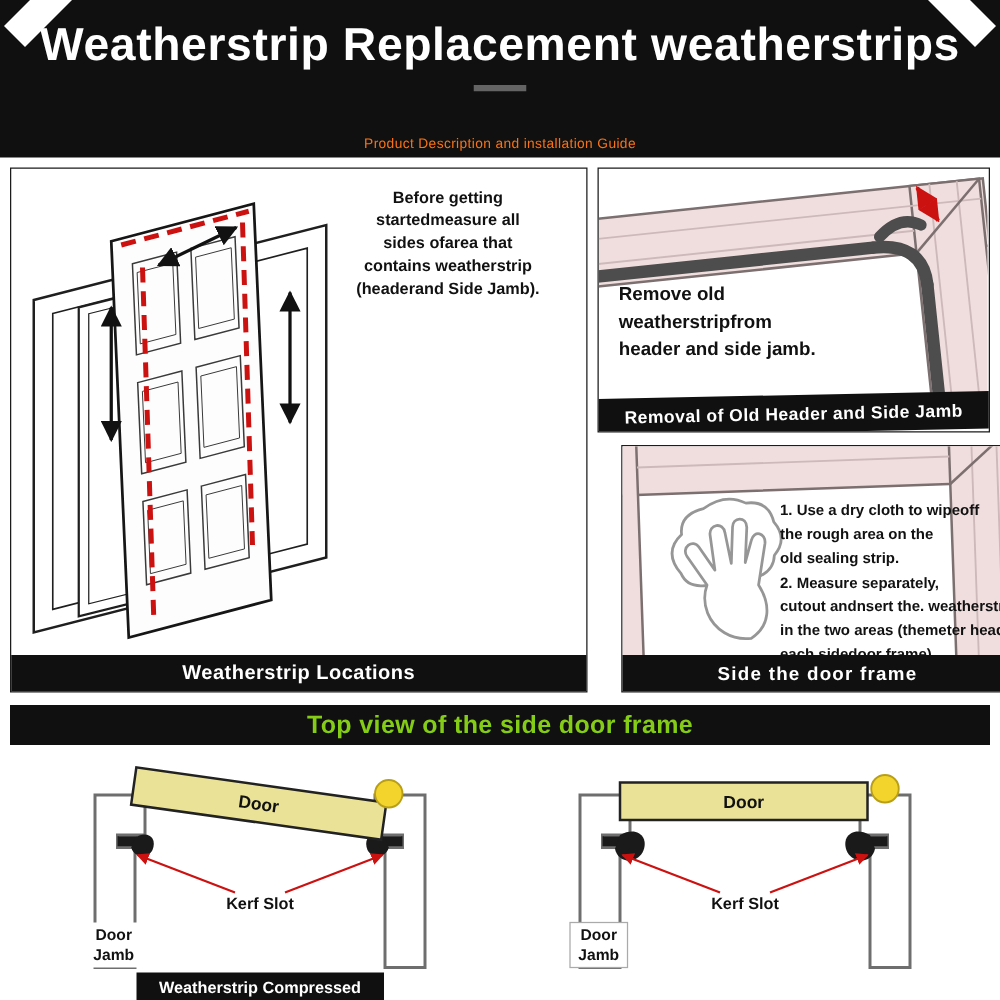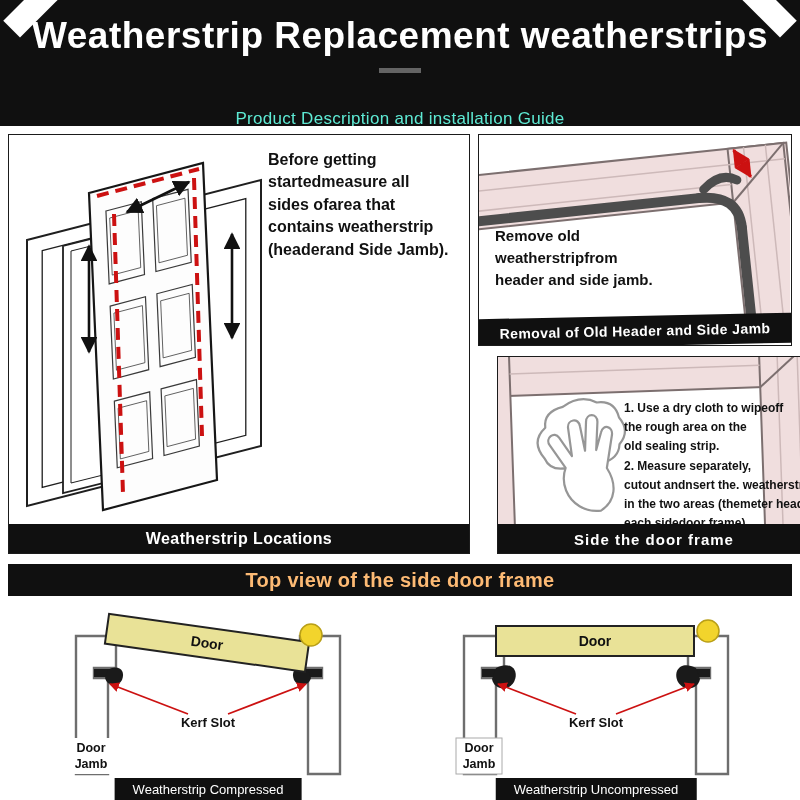--- a/index.html
+++ b/index.html
@@ -13,21 +13,21 @@
   
   .hdr {
     position:absolute; left:0; top:0; width:800px; height:126px;
     background:#101010; text-align:center; overflow:hidden;
   }
   .hdr h1 {
     margin:0; padding-top:16px; font-size:37px; line-height:1.1;
     font-weight:800; color:#fff; letter-spacing:0.5px;
   }
   .hdr-divider { width:42px; height:5px; background:#646464; margin:11px auto 9px; }
-  .hdr-sub { font-size:17px; color:#5eead4; font-weight:500; letter-spacing:0.3px;margin-top:36px; }
+  .hdr-sub { font-size:11px; color:#f97316; font-weight:500; letter-spacing:0.3px;margin-top:36px; }
   .notch { position:absolute; top:-30px; width:56px; height:56px; background:#fff; transform:rotate(45deg); }
   .notch-l { left:-8px; } .notch-r { right:-8px; }
   .corner { position:absolute; top:0; width:24px; height:24px; background:#101010; }
   .corner-l { left:0; clip-path:polygon(0 0, 100% 0, 0 100%); }
   .corner-r { right:0; clip-path:polygon(0 0, 100% 0, 100% 100%); }
 
   
   .panel { position:absolute; border:1.6px solid #1b1b1b; background:#fff; box-sizing:border-box; overflow:hidden; }
   .panel-locations { left:8px;  top:134px; width:462px; height:420px; }
   .panel-removal   { left:478px; top:134px; width:314px; height:212px;padding-left:24px; }
@@ -36,38 +36,38 @@
   .caption-bar {
     position:absolute; left:-2px; right:-2px; bottom:-1px; height:30px;
     background:#101010; color:#fff; font-weight:bold;
     display:flex; align-items:center; justify-content:center; letter-spacing:0.4px;
   }
   .caption-locations { font-size:16px; }
   .caption-removal { font-size:14px; transform:rotate(-1.2deg); }
   .caption-wipe { font-size:15px; letter-spacing:1px; }
 
   .note { position:absolute; white-space:pre; }
-  .note-locations { left:259px; top:14px; font-size:16px; font-weight:bold; line-height:1.4; }
+  .note-locations { left:276px; top:14px; font-size:13px; font-weight:bold; line-height:1.4;text-align:center; }
   .note-removal   { left:16px; top:90px; font-size:15px; font-weight:bold; line-height:1.45; }
   .note-wipe      { left:126px; top:42px; font-size:12px; font-weight:600; line-height:1.6; }
 
   
   .section-bar {
     position:absolute; left:8px; top:564px; width:784px; height:32px;
-    background:#101010; color:#fdba74; font-size:20px; font-weight:bold;
+    background:#101010; color:#84cc16; font-size:20px; font-weight:bold;
     display:flex; align-items:center; justify-content:center; letter-spacing:0.3px;
   }
 
   
   .fig { position:absolute; top:602px; width:340px; height:198px; }
   .fig-compressed { left:38px; } .fig-uncompressed { left:426px; }
   .fig-caption {
     position:absolute; bottom:0; left:50%; transform:translateX(-50%);
     background:#101010; color:#fff; height:22px; padding:0 18px;
-    font-size:13px; font-weight:normal; display:flex; align-items:center; white-space:nowrap;text-align:right;
+    font-size:13px; font-weight:bold; display:flex; align-items:center; white-space:nowrap;text-align:right;
   }
 
   svg text { font-family:"Liberation Sans", sans-serif; fill:#111; }
 </style>
 </head>
 <body>
 
 <div class="page">
 
   <svg width="0" height="0" style="position:absolute">
@@ -259,16 +259,15 @@
         <line x1="140" y1="112" x2="62" y2="82" stroke-width="1.8" marker-end="url(#arrR)" stroke="#cc1111"></line>
         <line x1="180" y1="112" x2="258" y2="82" stroke-width="1.8" marker-end="url(#arrR)" stroke="#cc1111"></line>
         <text x="160" y="125" text-anchor="middle" font-size="13" font-weight="bold">Kerf Slot</text>
       </g>
       <g>
         <rect x="20" y="136" width="46" height="36" fill="#ffffff" stroke="#aaaaaa" stroke-width="1"></rect>
         <text x="43" y="150" text-anchor="middle" font-size="12.5" font-weight="600">Door</text>
         <text x="43" y="166" text-anchor="middle" font-size="12.5" font-weight="600">Jamb</text>
       </g>
     </svg>
-    <figcaption class="fig-caption">Weatherstrip Uncompressed</figcaption>
   </figure>
 
 </div>
 
 </body></html>

